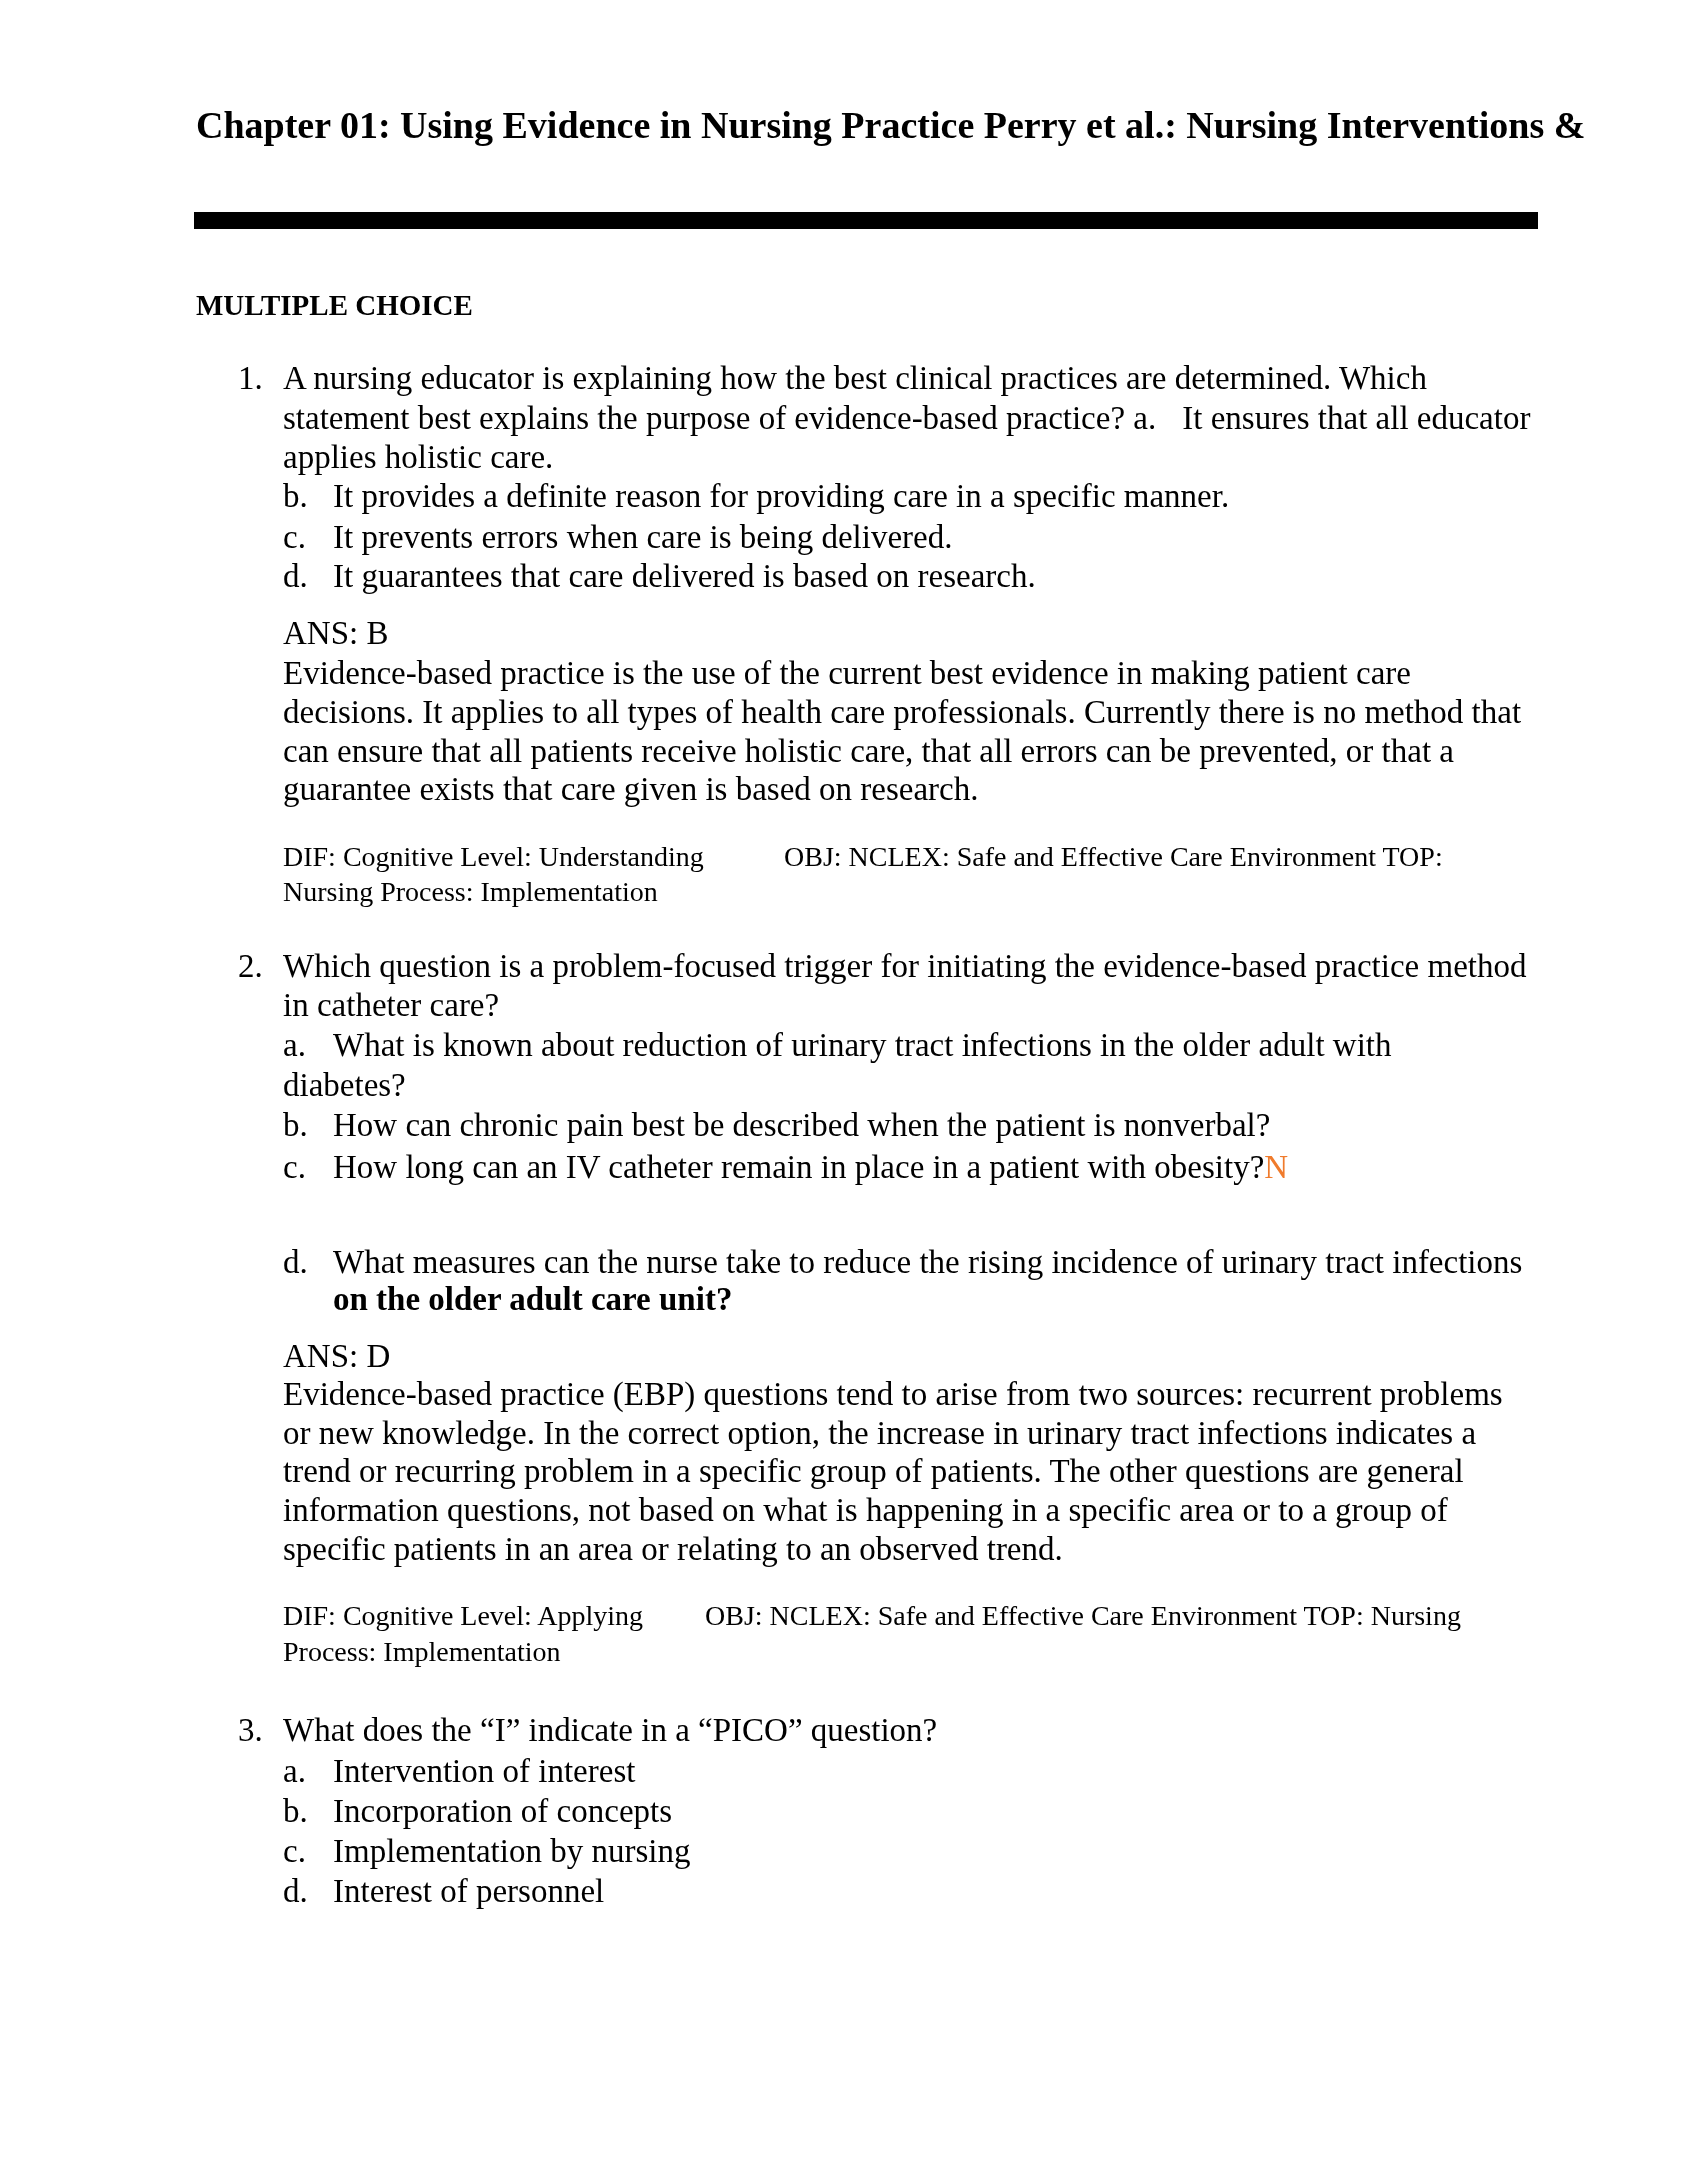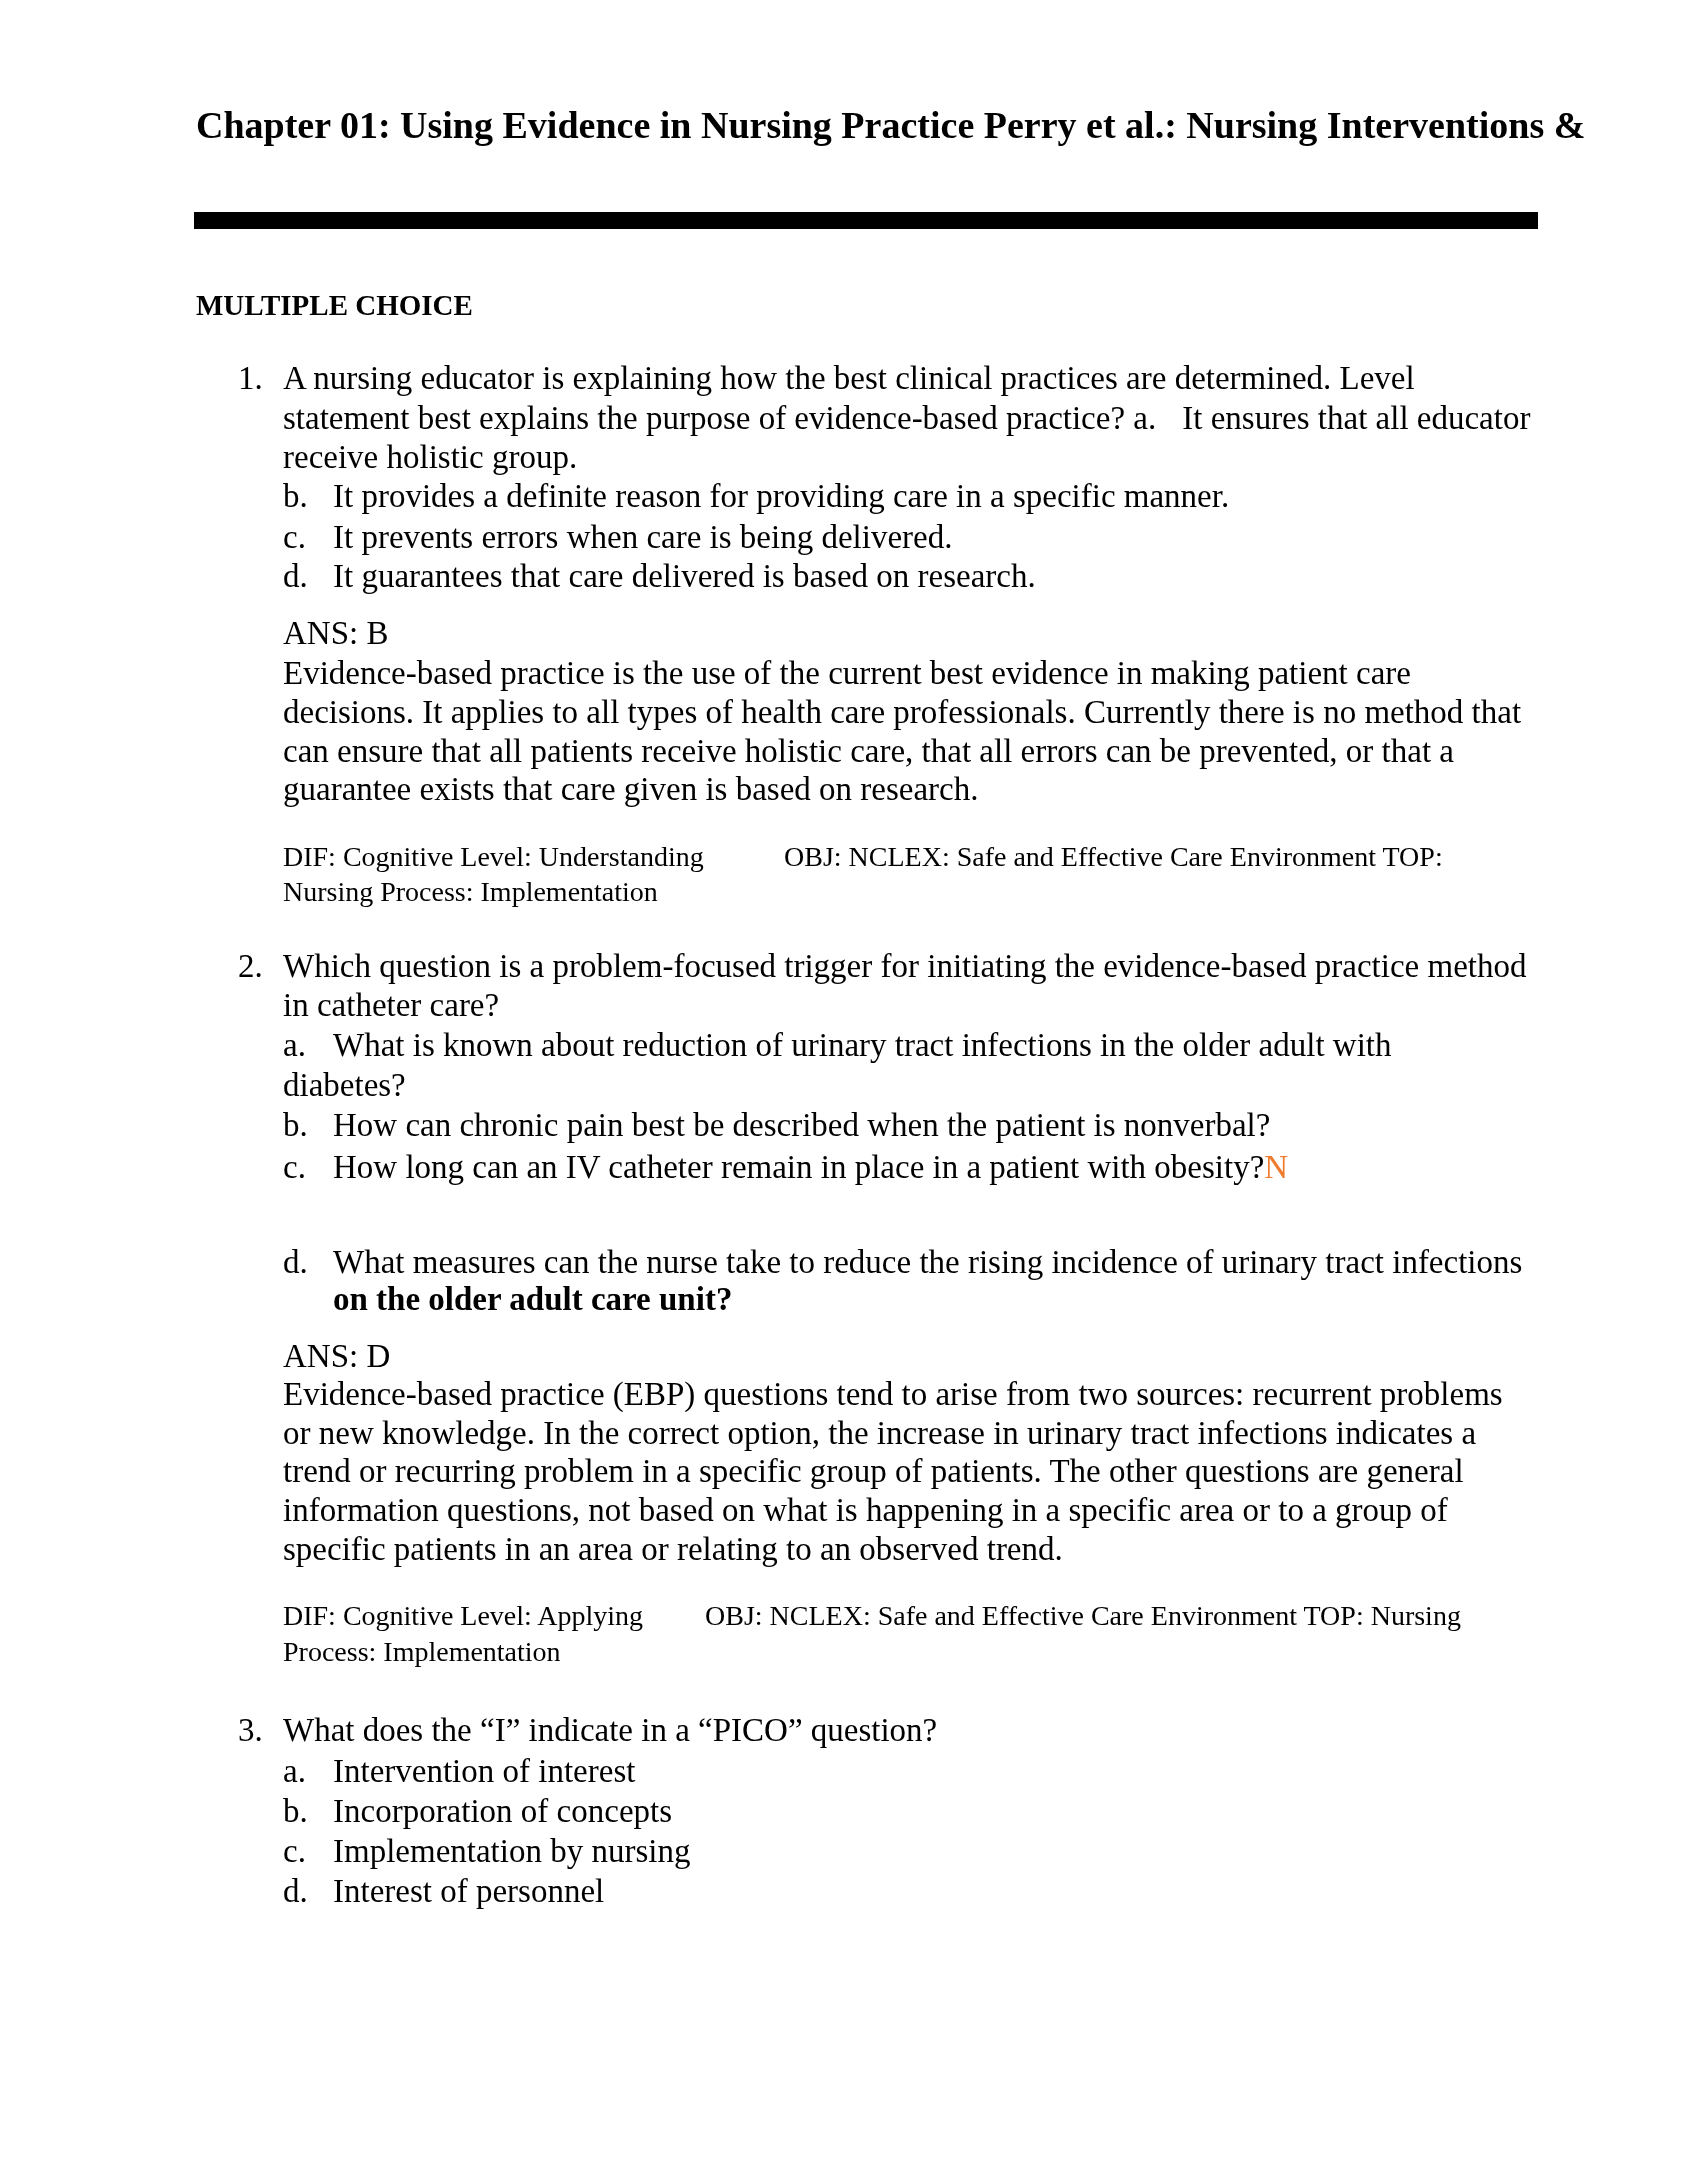--- a/index.html
+++ b/index.html
@@ -24,26 +24,26 @@
 
 <div class="page">
 
   <div class="ln title" style="top:99px;">Chapter 01: Using Evidence in Nursing Practice Perry et al.: Nursing Interventions &amp;</div>
   <div class="rule"></div>
 
   <div class="ln section" style="top:281px;">MULTIPLE CHOICE</div>
 
   <div>
     <div class="ln body qnum" style="top:354px;">1.</div>
-    <div class="ln body qtext" style="top:354px;">A nursing educator is explaining how the best clinical practices are determined. Level</div>
+    <div class="ln body qtext" style="top:354px;">A nursing educator is explaining how the best clinical practices are determined. Which</div>
     <div class="ln body qtext" style="top:394px;">
       <span>statement best explains the purpose of evidence-based practice?</span>
       <span>a.</span><span style="display:inline-block;width:26px;"></span><span>It ensures that all educator</span>
     </div>
-    <div class="ln body qtext" style="top:433px;">receive holistic group.</div>
+    <div class="ln body qtext" style="top:433px;">applies holistic care.</div>
 
     <div class="ln body optl" style="top:472px;">b.</div>
     <div class="ln body optt" style="top:472px;">It provides a definite reason for providing care in a specific manner.</div>
     <div class="ln body optl" style="top:513px;">c.</div>
     <div class="ln body optt" style="top:513px;">It prevents errors when care is being delivered.</div>
     <div class="ln body optl" style="top:552px;">d.</div>
     <div class="ln body optt" style="top:552px;">It guarantees that care delivered is based on research.</div>
 
     <div class="ln body qtext" style="top:609px;">ANS: B</div>
     <div class="ln body qtext" style="top:649px;">Evidence-based practice is the use of the current best evidence in making patient care</div>

